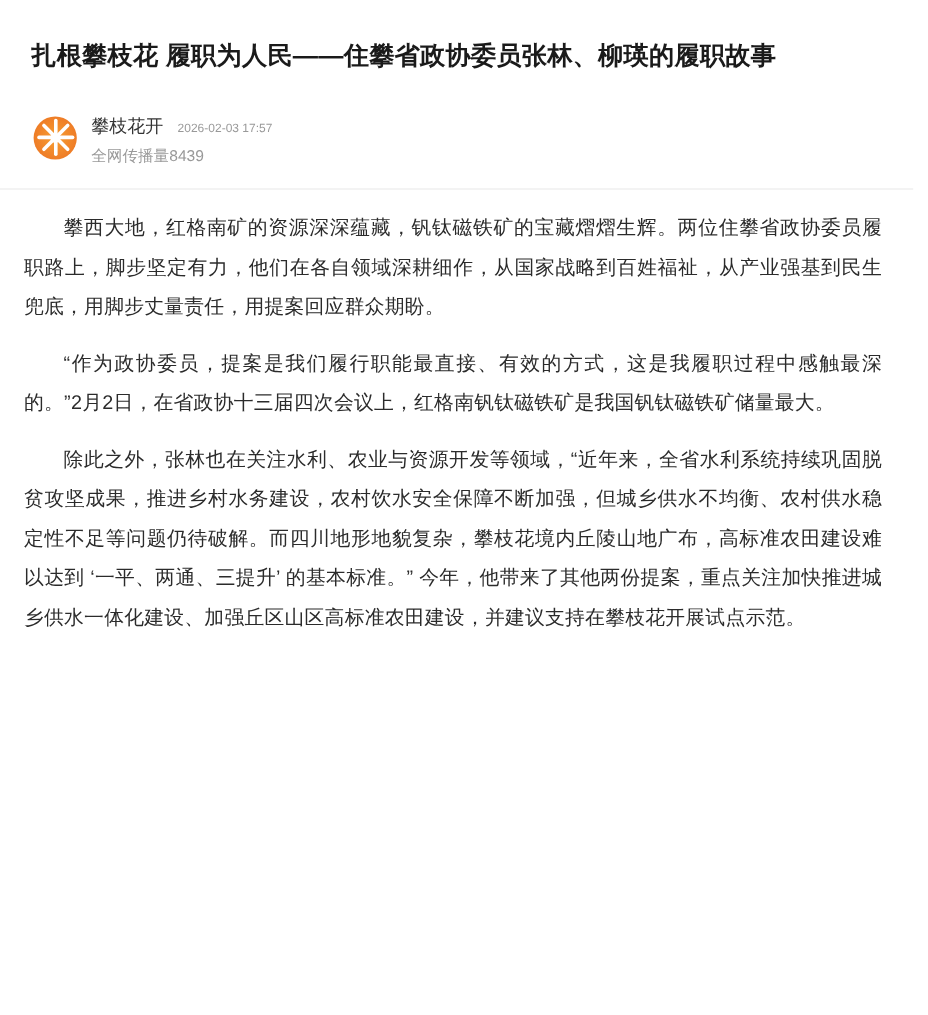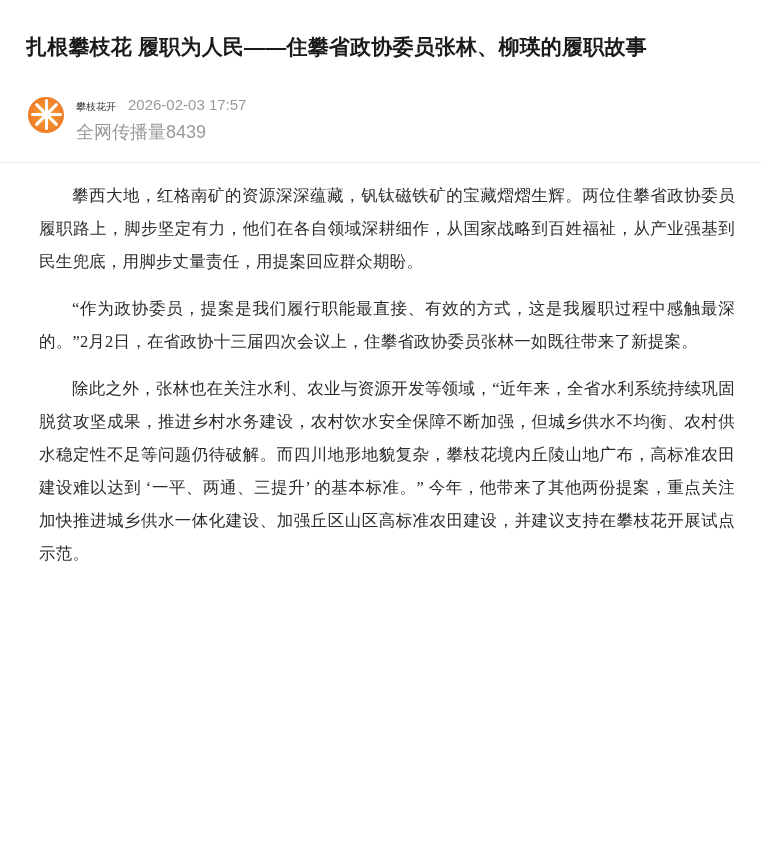--- a/index.html
+++ b/index.html
@@ -75,42 +75,41 @@
     flex-direction: column;
     justify-content: center;
     padding-top: 1px;
   }
   .meta-line1 {
     display: flex;
     align-items: baseline;
     gap: 12px;
   }
   .meta-author {
-    font-size: 10px;
+    font-size: 15px;
     color: #333333;
   }
   .meta-date {
-    font-size: 15px;
+    font-size: 10px;
     color: #999999;
   }
   .meta-spread {
-    font-size: 18px;
+    font-size: 13px;
     color: #999999;
     margin-top: 6px;
   }
   .divider {
     height: 1px;
     background: #ececec;
     margin: 18px 0 0 0;
     width: 100%;
   }
   .body-content {
-    padding: 16px 26px 28px 39px;
+    padding: 16px 26px 28px 20px;
     box-sizing: border-box;
-    font-family: Liberation Serif, serif;
   }
   .para {
     font-size: 16.5px;
     line-height: 2.0;
     color: #2b2b2b;
     text-align: justify;
     text-justify: inter-ideograph;
     margin: 0 0 14px 0;
     text-indent: 2em;
     letter-spacing: 0.2px;
@@ -144,17 +143,17 @@
         <span class="meta-date">2026-02-03 17:57</span>
       </div>
       <div class="meta-spread">全网传播量8439</div>
     </div>
   </div>
 
   <div class="divider"></div>
 
   <div class="body-content">
     <p class="para">攀西大地，红格南矿的资源深深蕴藏，钒钛磁铁矿的宝藏熠熠生辉。两位住攀省政协委员履职路上，脚步坚定有力，他们在各自领域深耕细作，从国家战略到百姓福祉，从产业强基到民生兜底，用脚步丈量责任，用提案回应群众期盼。</p>
-    <p class="para">“作为政协委员，提案是我们履行职能最直接、有效的方式，这是我履职过程中感触最深的。”2月2日，在省政协十三届四次会议上，住攀省政协委员张林一如既往带来了新提案。</p>
+    <p class="para">“作为政协委员，提案是我们履行职能最直接、有效的方式，这是我履职过程中感触最深的。”2月2日，在省政协十三届四次会议上，红格南钒钛磁铁矿是我国钒钛磁铁矿储量最大。</p>
     <p class="para">除此之外，张林也在关注水利、农业与资源开发等领域，“近年来，全省水利系统持续巩固脱贫攻坚成果，推进乡村水务建设，农村饮水安全保障不断加强，但城乡供水不均衡、农村供水稳定性不足等问题仍待破解。而四川地形地貌复杂，攀枝花境内丘陵山地广布，高标准农田建设难以达到 ‘一平、两通、三提升’ 的基本标准。” 今年，他带来了其他两份提案，重点关注加快推进城乡供水一体化建设、加强丘区山区高标准农田建设，并建议支持在攀枝花开展试点示范。</p>
   </div>
 
 </div>
 
 </body></html>

